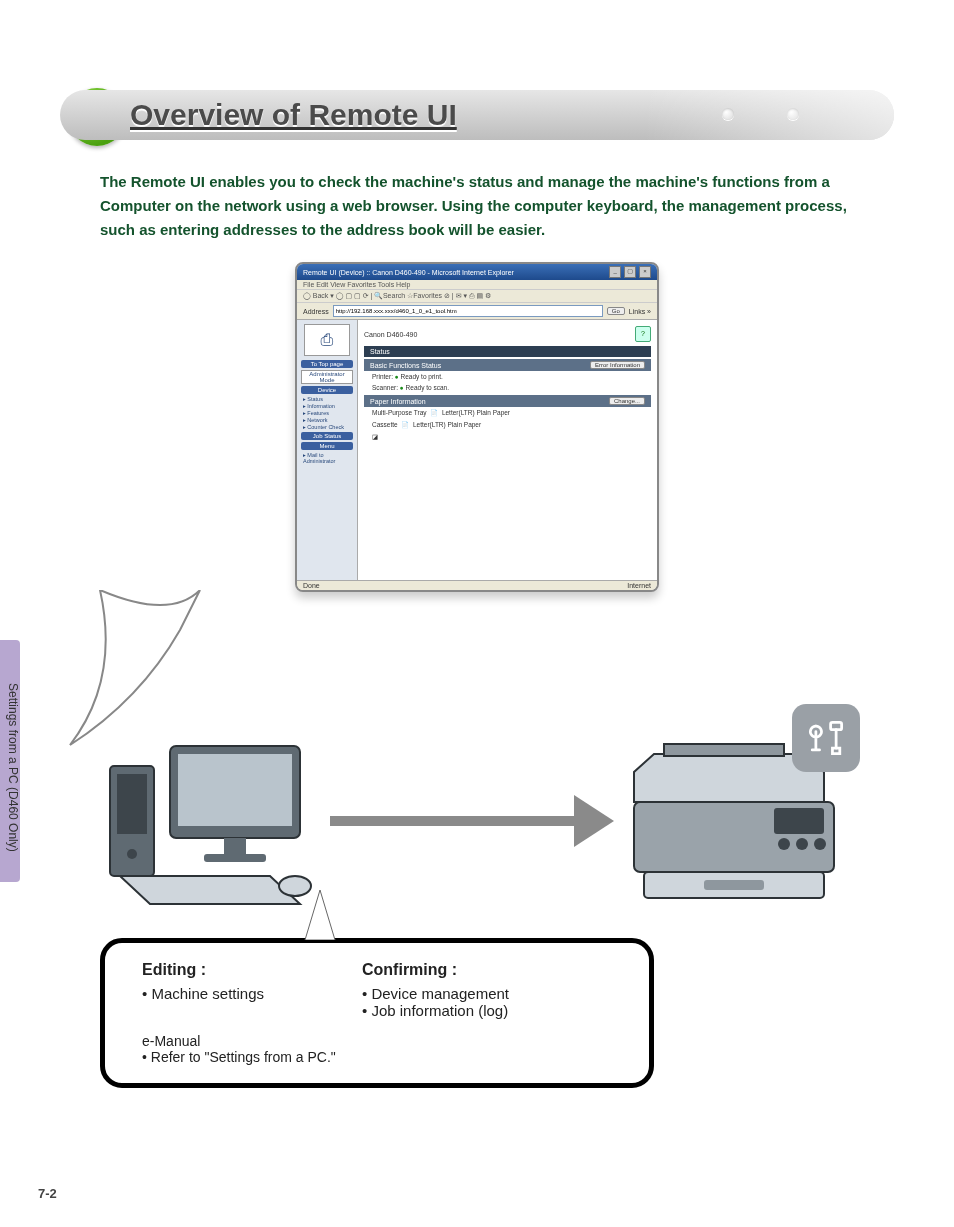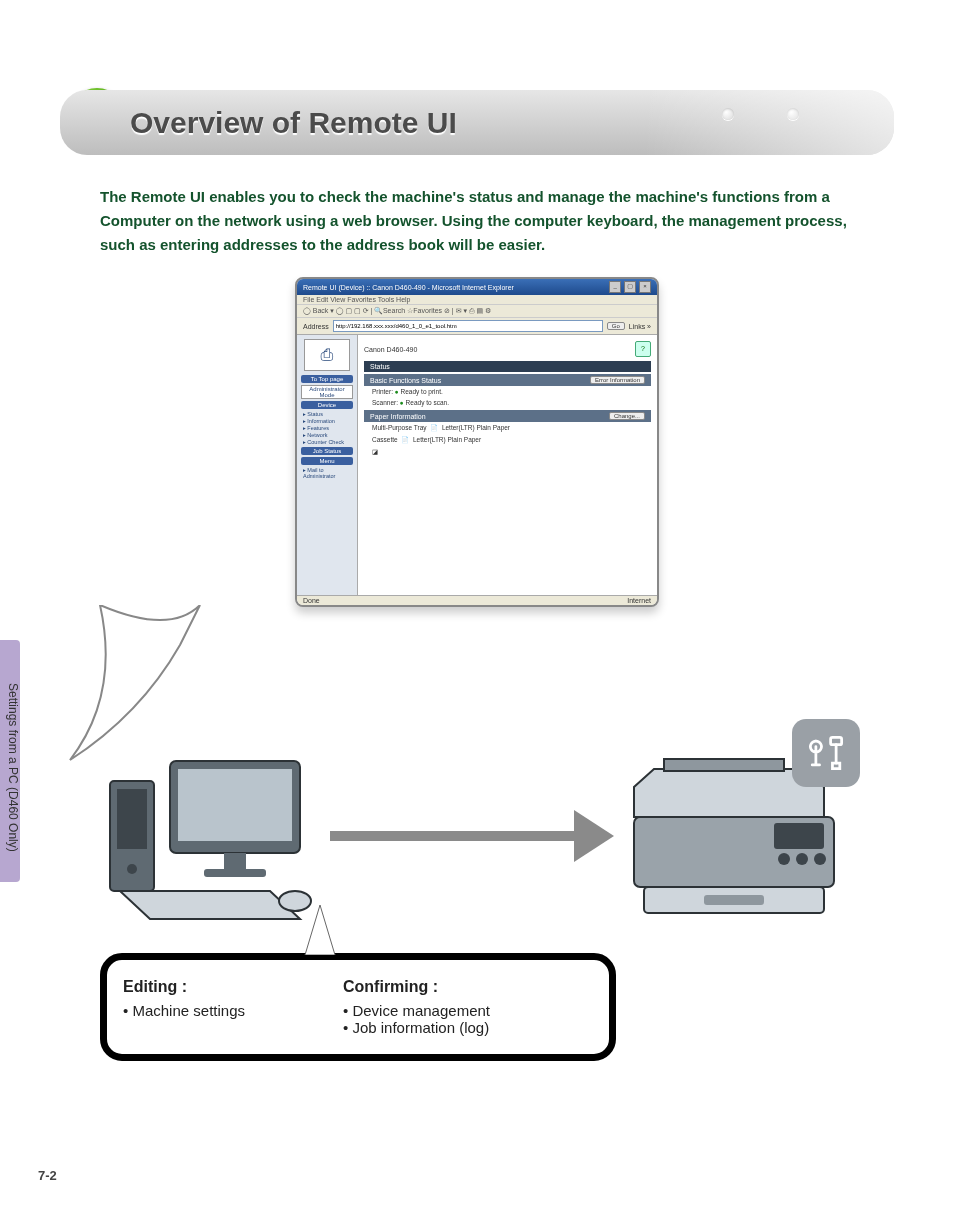--- a/index.html
+++ b/index.html
@@ -1,20 +1,20 @@
 <!DOCTYPE html>
 <html><head>
 <meta charset="utf-8">
 <style>
   html,body{margin:0;padding:0;background:#fff;font-family:"Helvetica Neue",Arial,sans-serif;color:#333;}
   .page{width:954px;height:1227px;position:relative;box-sizing:border-box;padding:60px 60px 40px 60px;}
   
   .title-wrap{position:relative;margin:30px 0 30px 0;}
-  .title-bar{height:65px;border-radius:27px;background:linear-gradient(#e6e6e6,#bdbdbd);
-    display:flex;align-items:center;padding-left:70px;position:relative;overflow:hidden;}
+  .title-bar{height:50px;border-radius:27px;background:linear-gradient(#e6e6e6,#bdbdbd);
+    display:flex;align-items:center;padding-left:70px;position:relative;overflow:hidden;text-decoration:underline;}
   .title-bar::after{content:"";position:absolute;right:0;top:0;bottom:0;width:250px;
     background:linear-gradient(to right,rgba(255,255,255,0) 0%,rgba(255,255,255,.6) 100%);}
   .title-circle{position:absolute;left:8px;top:-2px;width:58px;height:58px;border-radius:50%;
     background:radial-gradient(circle at 35% 35%,#9fe84f,#4aa00f 70%);box-shadow:0 2px 4px rgba(0,0,0,.3);}
   .title-txt{font-size:30px;font-weight:700;color:#4b4b4b;text-shadow:0 2px 1px #fff;}
   .title-dot{position:absolute;top:18px;width:12px;height:12px;border-radius:50%;
     background:radial-gradient(circle at 35% 35%,#fff,#ddd 70%);box-shadow:0 1px 2px rgba(0,0,0,.2) inset,0 1px 0 #fff;}
   .dot-a{right:160px;} .dot-b{right:95px;}
   
   .intro{font-weight:700;font-size:15px;line-height:1.6;margin:0 0 20px 40px;max-width:760px;color:#14532d;}
@@ -50,31 +50,31 @@
   .illus-row{display:flex;align-items:center;justify-content:space-between;margin:-30px 40px 0;}
   .pc{flex:0 0 220px;}
   .arrow{flex:1;display:flex;align-items:center;margin:0 10px;}
   .arrow-line{flex:1;height:10px;background:#8a8a8a;}
   .arrow-head{width:0;height:0;border-top:26px solid transparent;border-bottom:26px solid transparent;border-left:40px solid #8a8a8a;}
   .printer{flex:0 0 230px;position:relative;}
   .tool-badge{position:absolute;right:-6px;top:-20px;width:68px;height:68px;border-radius:14px;
     background:#9aa0a6;display:flex;align-items:center;justify-content:center;}
   
   .callout-wrap{position:relative;margin:20px 40px 0;}
-  .callout{border:7px solid #000000;border-radius:22px;padding:18px 16px;width:470px;font-size:15px;color:#222;background:#fff;}
+  .callout{border:5px solid #000000;border-radius:22px;padding:18px 37px;width:470px;font-size:15px;color:#222;background:#fff;}
   .callout-cols{display:flex;gap:30px;flex-wrap:wrap;}
   .callout-col{min-width:190px;}
   .callout h4{margin:0 0 6px;font-size:16px;font-weight:700;}
   .callout ul{margin:0;padding:0;list-style:none;}
   .callout li::before{content:"• ";}
   .callout .sub{margin-top:14px;font-size:14px;}
   
   .side-tab{position:absolute;left:0;top:640px;width:20px;height:230px;background:#b7a7d0;border-radius:0 4px 4px 0;
     writing-mode:vertical-rl;text-orientation:mixed;font-size:12px;color:#333;text-align:center;padding-top:12px;}
-  .pgnum{position:absolute;left:38px;bottom:44px;font-size:13px;font-weight:700;color:#444;}
+  .pgnum{position:absolute;left:38px;bottom:26px;font-size:13px;font-weight:700;color:#444;}
 </style>
 </head>
 <body>
 
 <div class="page">
 
   <div class="title-wrap">
     <div class="title-circle"></div>
     <div class="title-bar">
       <span class="title-txt">Overview of Remote UI</span>
@@ -224,18 +224,24 @@
           </ul>
         </div>
         <div class="callout-col">
           <h4>Confirming :</h4>
           <ul>
             <li>Device management</li>
             <li>Job information (log)</li>
           </ul>
         </div>
       </div>
+      <div class="sub">
+        <div>e-Manual</div>
+        <ul>
+            <li>Refer to "Settings from a PC."</li>
+          </ul>
+      </div>
     </div>
   </div>
 
   <div class="side-tab">Settings from a PC (D460 Only)</div>
   <div class="pgnum">7-2</div>
 </div>
 
 </body></html>

